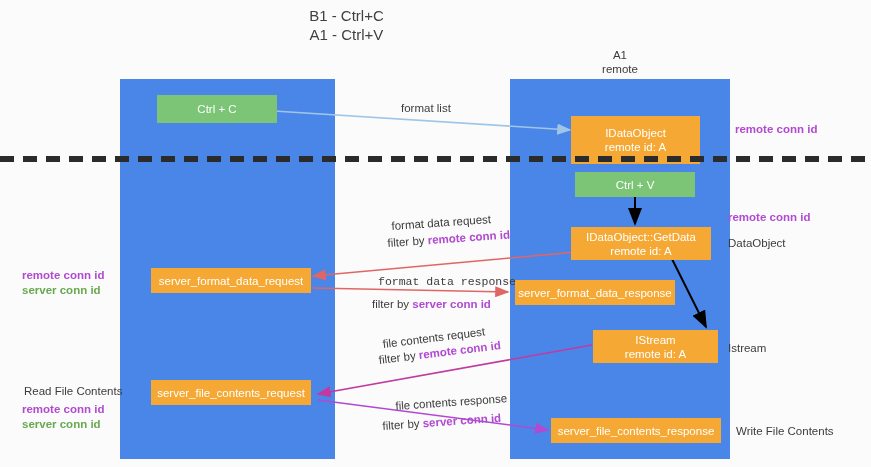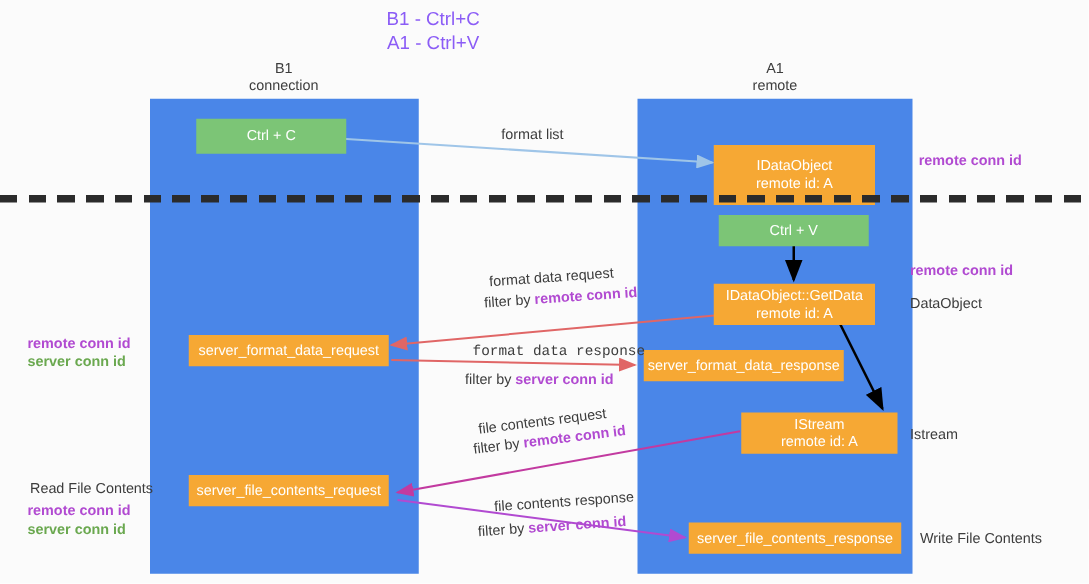--- a/index.html
+++ b/index.html
@@ -19,21 +19,21 @@
     overflow: hidden;
   }
   
   .title {
     position: absolute;
     left: 0;
     top: 6px;
     width: 693px;
     text-align: center;
     font-size: 15px;
-    color: #8b5cf6;
+    color: #404040;
     line-height: 19px;
   }
   .title div { white-space: pre; }
 
   
   .lane-head {
     position: absolute;
     text-align: center;
     font-size: 11.5px;
     color: #3c3c3c;
@@ -115,24 +115,20 @@
 </head>
 <body>
 
 <div id="stage">
 
   <div class="title">
     <div>B1 - Ctrl+C</div>
     <div>A1 - Ctrl+V</div>
   </div>
 
-  <div class="lane-head" style="left:147px; top:48px;">
-    <span class="l1">B1</span>
-    <span class="l2">connection</span>
-  </div>
   <div class="lane-head" style="left:540px; top:48px;">
     <span class="l1">A1</span>
     <span class="l2">remote</span>
   </div>
 
   <div class="lane" id="lane-b1"></div>
   <div class="lane" id="lane-a1"></div>
 
   <svg class="edges" viewBox="0 0 871 467">
     <defs>
@@ -174,21 +170,21 @@
 
   <div class="node orange" style="left:571px; top:116px; width:129px; height:48px;">
     <span>IDataObject</span>
     <span>remote id: A</span>
   </div>
 
   <div class="node green" style="left:575px; top:172px; width:120px; height:25px;">
     <span>Ctrl + V</span>
   </div>
 
-  <div class="node orange" style="left:571px; top:227px; width:129px; height:33px;">
+  <div class="node orange" style="left:571px; top:227px; width:140px; height:33px;">
     <span>IDataObject::GetData</span>
     <span>remote id: A</span>
   </div>
 
   <div class="node orange" style="left:515px; top:280px; width:160px; height:25px;">
     <span>server_format_data_response</span>
   </div>
 
   <div class="node orange" style="left:151px; top:268px; width:160px; height:25px;">
     <span>server_format_data_request</span>

